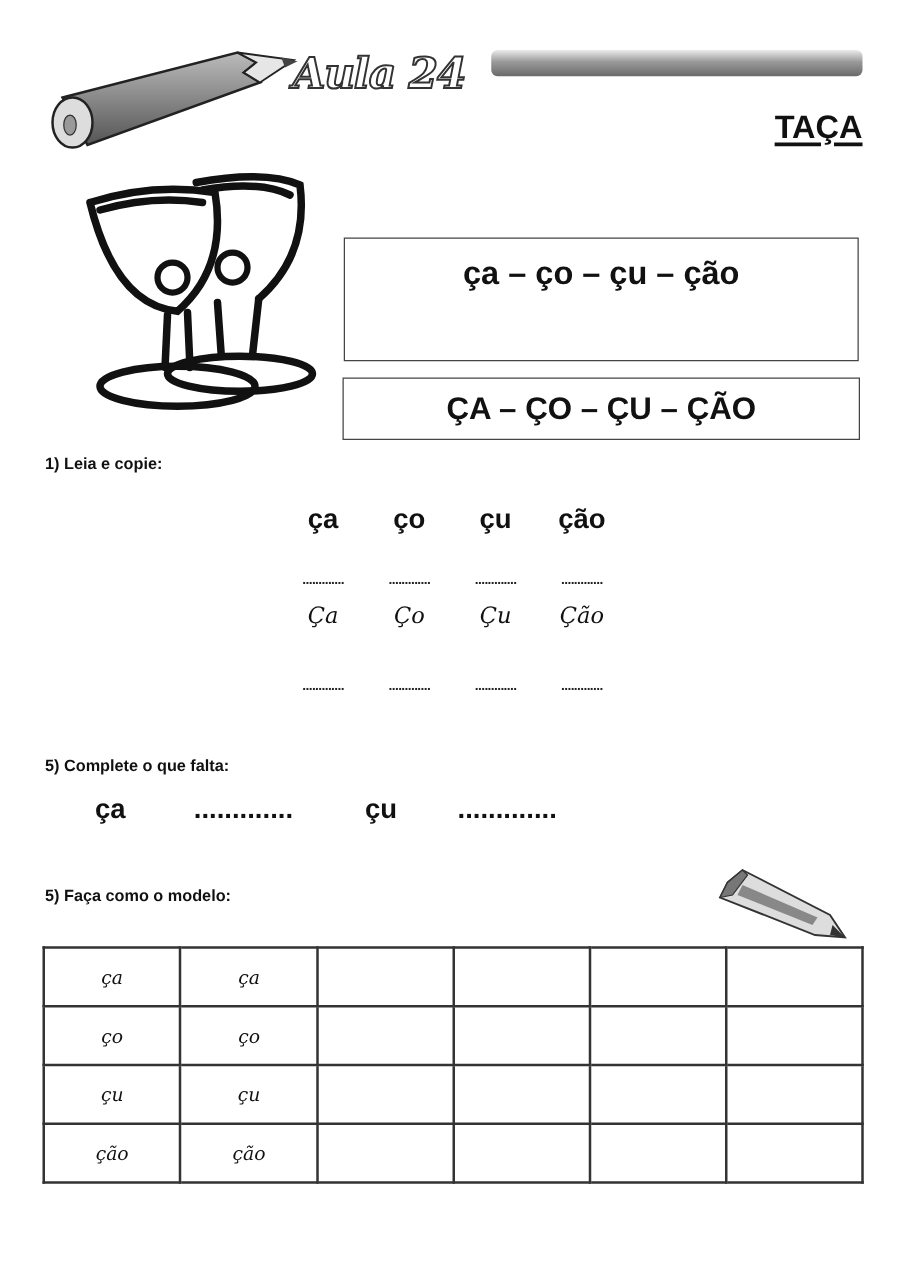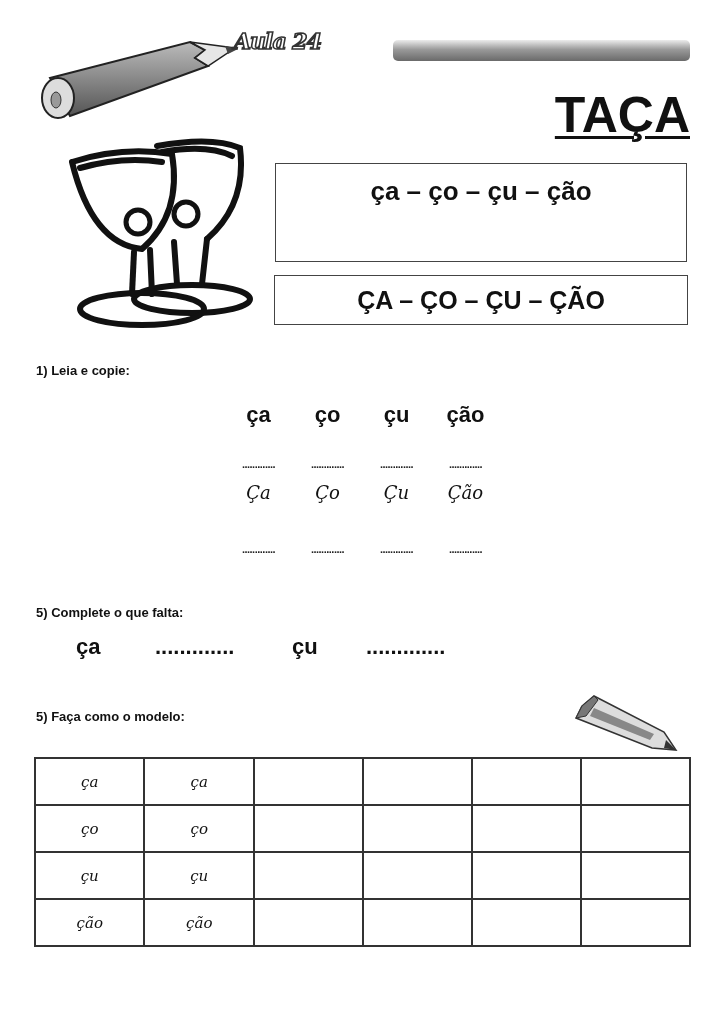--- a/index.html
+++ b/index.html
@@ -1,21 +1,21 @@
 <!DOCTYPE html>
 <html><head>
 <meta charset="utf-8">
 <style>
   html,body{margin:0;padding:0;background:#fff;}
   body{width:724px;height:1024px;position:relative;overflow:hidden;font-family:"Liberation Sans",sans-serif;color:#111;}
   .abs{position:absolute;}
   .header-bar{left:393px;top:40px;width:297px;height:21px;border-radius:5px;background:linear-gradient(to bottom,#ececec 0%,#9a9a9a 45%,#6a6a6a 100%);}
-  .aula-title{left:234px;top:28px;font-family:"DejaVu Serif",serif;font-weight:bold;font-size:22px;color:#fff;-webkit-text-stroke:1.6px #333;letter-spacing:-1px;font-style:italic;}
-  .page-title{right:34px;top:86px;font-size:50px;font-weight:bold;text-decoration:underline;text-decoration-thickness:3px;text-underline-offset:4px;margin-left:32px;}
-  .box{border:1.5px solid #444;background:#fff;text-align:center;}
+  .aula-title{left:234px;top:39px;font-family:"DejaVu Serif",serif;font-weight:bold;font-size:34px;color:#fff;-webkit-text-stroke:1.6px #333;letter-spacing:-1px;font-style:italic;}
+  .page-title{right:34px;top:86px;font-size:26px;font-weight:bold;text-decoration:underline;text-decoration-thickness:3px;text-underline-offset:4px;margin-left:32px;}
+  .box{border:1.5px solid #444;background:#fff;text-align:center;margin-top:27px;}
   .box1{left:275px;top:163px;width:410px;height:97px;}
   .box2{left:274px;top:275px;width:412px;height:48px;}
   .syl-print{font-size:26px;font-weight:bold;margin-top:12px;}
   .syl-cursive{font-family:"DejaVu Serif",serif;font-style:italic;font-size:17px;margin-top:8px;letter-spacing:1px;}
   .syl-upper{font-size:25px;font-weight:bold;line-height:48px;}
   .section-label{left:36px;font-size:13px;font-weight:bold;}
   .grid4{display:flex;}
   .cell4{width:69px;text-align:center;}
   .print-row{left:224px;top:402px;font-size:22px;font-weight:bold;}
   .dots-row{left:224px;font-size:11px;font-weight:bold;letter-spacing:-0.5px;color:#222;}

